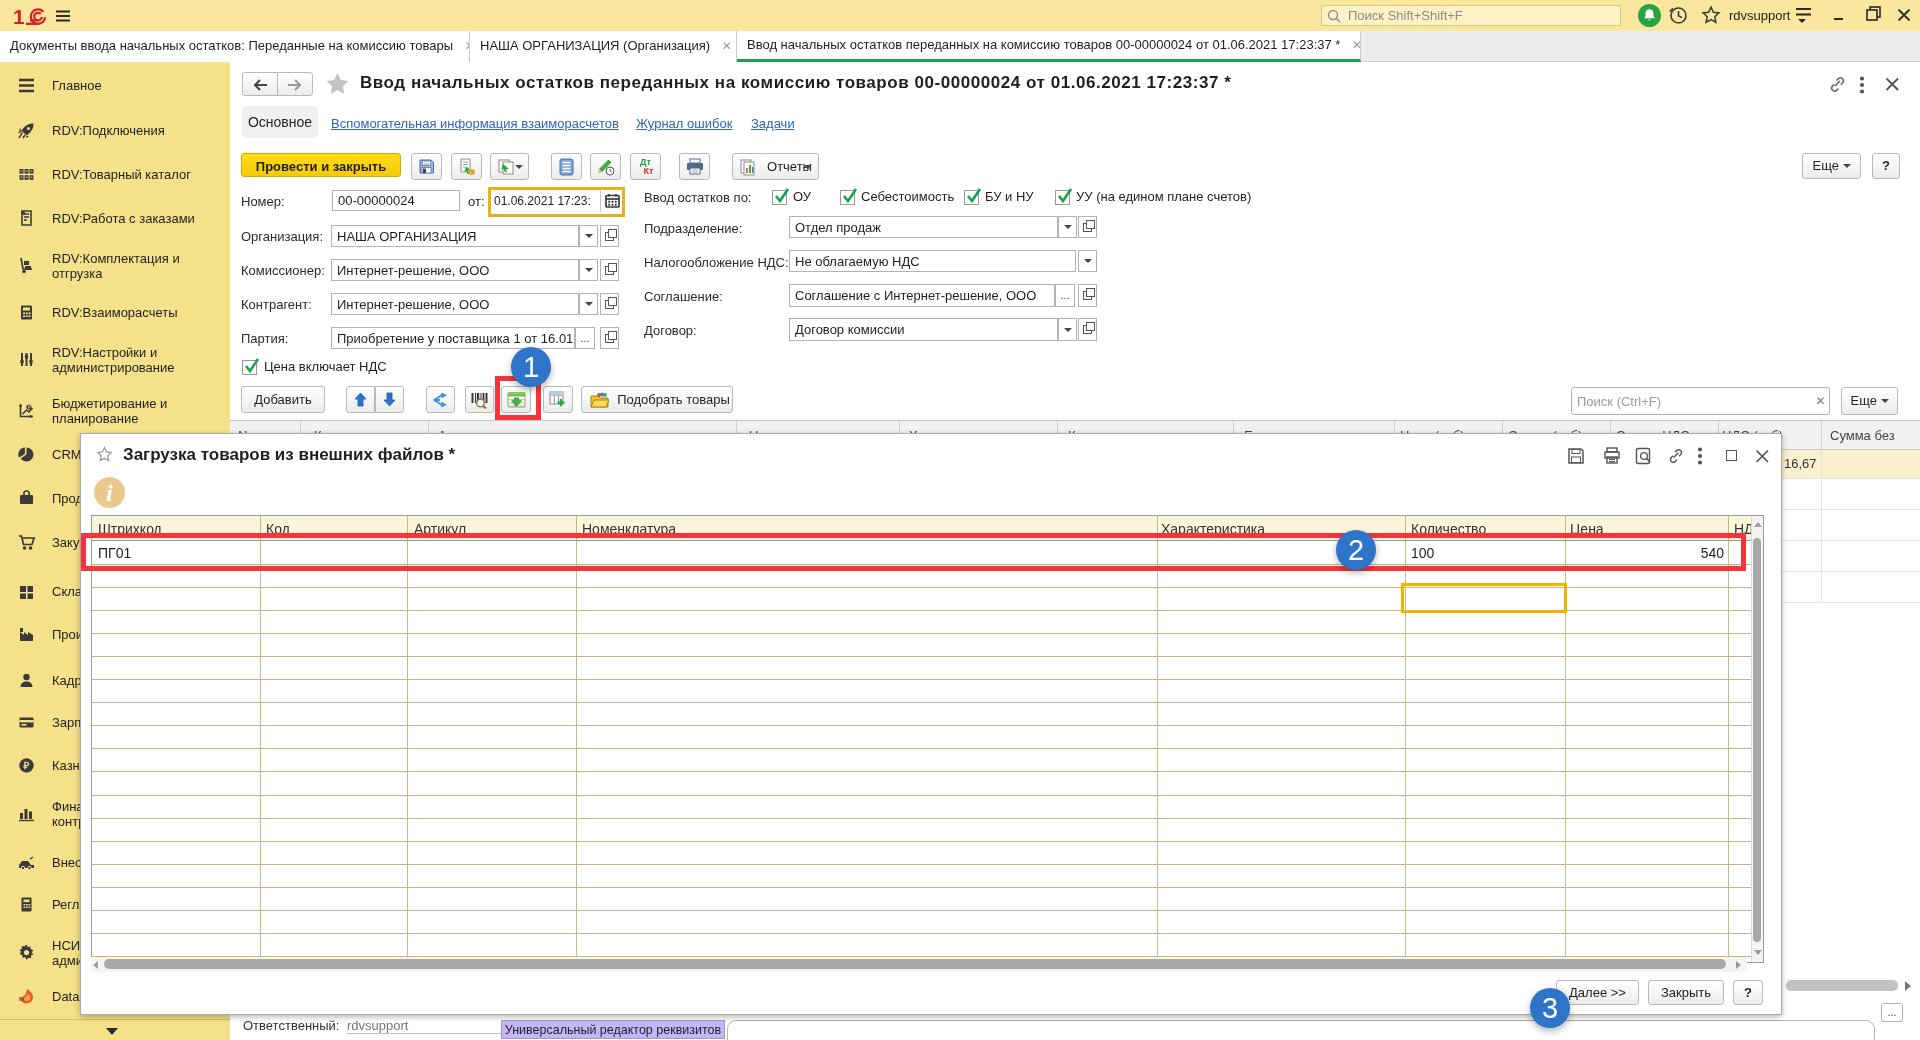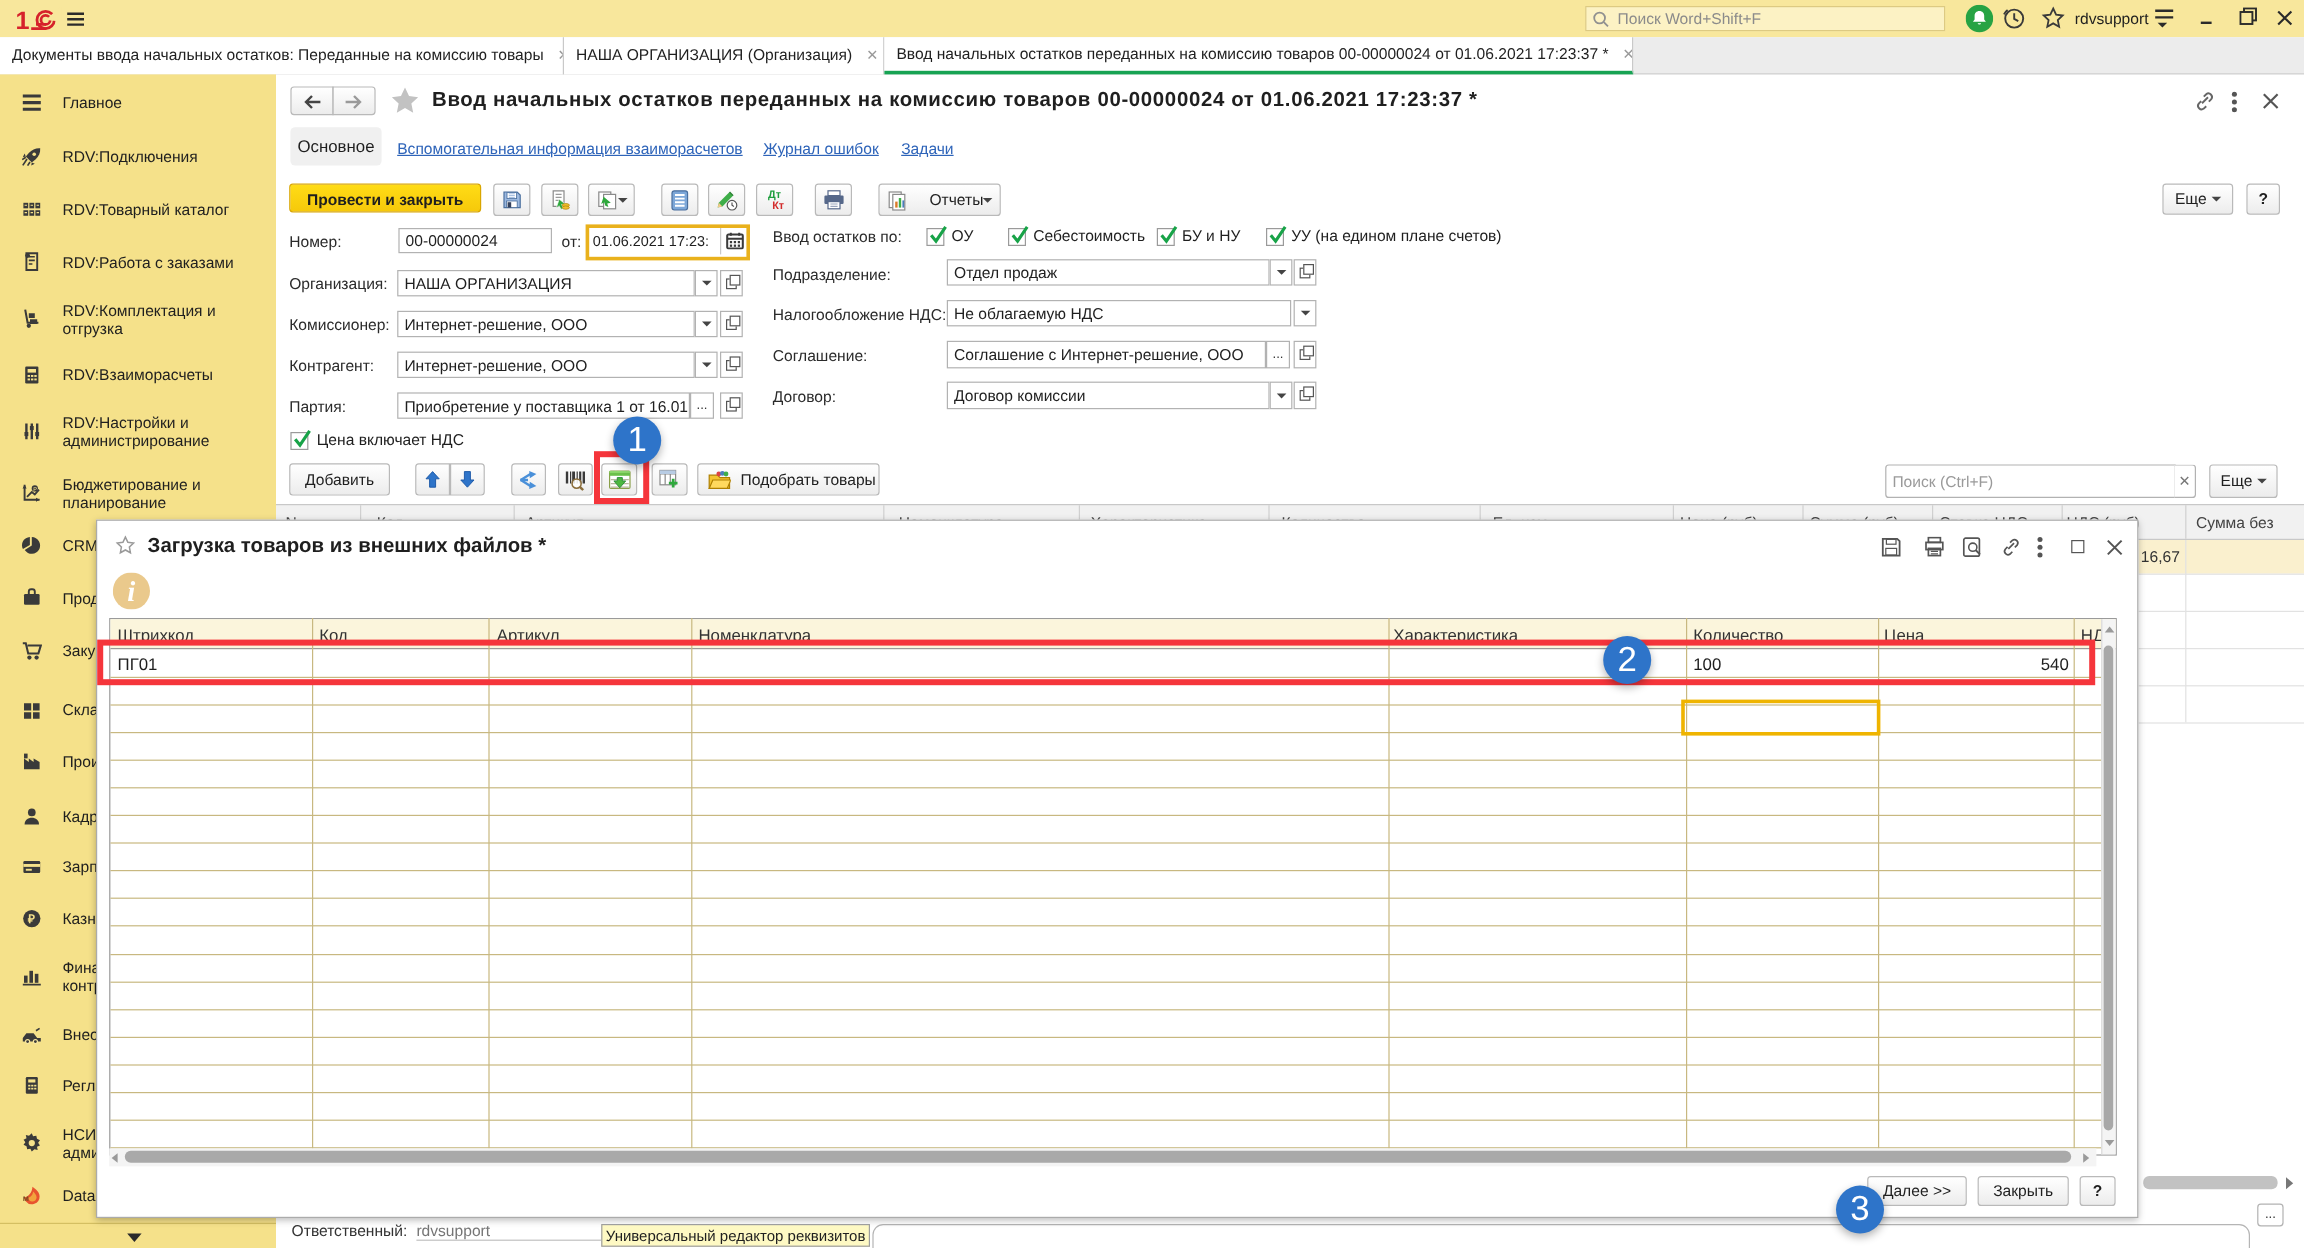--- a/index.html
+++ b/index.html
@@ -52,21 +52,21 @@
         </g>
         <path d="M25 12.6 L38 1 L38 14 z" fill="#f8e79c"></path>
         <g stroke="#d6222b" stroke-width="2.3">
           <path d="M25.5 19.8 H13"></path>
           <path d="M25.5 16.4 H17"></path>
         </g>
       </svg>
  <svg class="abs" style="left:55px;top:9px" width="16" height="14">
         <path d="M1 2.5h14M1 7h14M1 11.5h14" stroke="#2b2b2b" stroke-width="2"></path>
       </svg>
- <div id="searchbox">Поиск Word+Shift+F</div>
+ <div id="searchbox">Поиск Shift+Shift+F</div>
  <svg class="abs" style="left:1327px;top:9px" width="14" height="14">
         <circle cx="6" cy="6" r="4.5" fill="none" stroke="#909090" stroke-width="1.5"></circle>
         <path d="M9.5 9.5 L13 13" stroke="#909090" stroke-width="1.5"></path>
       </svg>
  <svg class="abs" style="left:1638px;top:4px" width="23" height="23">
         <circle cx="11.5" cy="11.5" r="11.5" fill="#27a343"></circle>
         <path d="M11.5 5.2c-2.5 0-4 1.8-4 4v3l-1.4 2h10.8l-1.4-2v-3c0-2.2-1.5-4-4-4zM10 15.4a1.6 1.6 0 0 0 3 0z" fill="#fff"></path>
       </svg>
  <svg class="abs" style="left:1668px;top:5px" width="20" height="20" viewBox="0 0 20 20">
         <circle cx="10.5" cy="10.5" r="7.5" fill="none" stroke="#3a3a3a" stroke-width="1.6"></circle>
@@ -308,21 +308,21 @@
           <circle cx="14" cy="14" r="4" fill="#fff" stroke="#555"></circle>
           <path d="M14 11.8v2.2l1.6 1" stroke="#555" fill="none"></path>
         </svg></div>
  <div class="btn" style="left:630px;top:153px;width:31px;height:27px;font-size:9px;font-weight:bold;line-height:9px;padding-top:4px;"><span style="color:#1e9e3e;">Дт</span><br><span style="color:#d22b2b;margin-left:6px;text-align:center;">Кт</span></div>
  <div class="btn" style="left:679px;top:153px;width:31px;height:27px;"><svg width="18" height="17" style="margin-top:4px" viewBox="0 0 18 17">
           <rect x="4" y="1" width="10" height="4" fill="#fff" stroke="#56688a"></rect>
           <rect x="1" y="5" width="16" height="7" rx="1" fill="#56688a"></rect>
           <rect x="4" y="10" width="10" height="6" fill="#fff" stroke="#56688a"></rect>
           <path d="M6 12h6M6 14h6" stroke="#9aa5bb"></path>
         </svg></div>
- <div class="btn" style="left:732px;top:153px;width:102px;height:27px;"><svg width="18" height="18" style="float:left;margin:4px 0 0 6px" viewBox="0 0 18 18">
+ <div class="btn" style="left:732px;top:153px;width:87px;height:27px;"><svg width="18" height="18" style="float:left;margin:4px 0 0 6px" viewBox="0 0 18 18">
           <rect x="2" y="2" width="10" height="13" fill="#fff" stroke="#8a8a8a"></rect>
           <rect x="5" y="4" width="10" height="13" fill="#fff" stroke="#8a8a8a"></rect>
           <rect x="7" y="10" width="2" height="5" fill="#d97b29"></rect>
           <rect x="10" y="7" width="2" height="8" fill="#3fae49"></rect>
           <rect x="13" y="9" width="1.5" height="6" fill="#4a7ebb"></rect>
         </svg><span style="line-height:25px;margin-left:4px;">Отчеты</span><span style="position:absolute;right:6px;top:11px;border-left:4px solid transparent;border-right:4px solid transparent;border-top:4px solid #444;"></span></div>
  <div class="btn" style="left:1802px;top:153px;width:59px;height:26px;line-height:24px;">Еще <span style="display:inline-block;vertical-align:2px;border-left:4px solid transparent;border-right:4px solid transparent;border-top:4px solid #444;"></span></div>
  <div class="btn" style="left:1872px;top:153px;width:28px;height:26px;line-height:24px;font-weight:bold;">?</div>
 
  <div class="lbl" style="left:241px;top:194px;">Номер:</div>
@@ -578,14 +578,14 @@
  <div class="btn" style="left:1567px;top:546px;width:76px;height:25px;line-height:23px;">Закрыть</div>
  <div class="btn" style="left:1652px;top:546px;width:30px;height:25px;line-height:23px;font-weight:bold;">?</div>
 </div>
 
 <div class="abs" style="left:495px;top:376px;width:46px;height:44px;border:5px solid #f5353b;"></div>
 <div class="abs" style="left:81px;top:533px;width:1665px;height:38px;border:5px solid #f5353b;"></div>
 <div class="abs" style="left:1401px;top:583px;width:166px;height:30px;border:3px solid #efb400;"></div>
 <div class="numc" style="left:511px;top:347px;">1</div>
 <div class="numc" style="left:1336px;top:530px;">2</div>
 <div class="numc" style="left:1530px;top:988px;">3</div>
-<div class="abs" style="left:501px;top:1020px;width:224px;height:19px;background:#fef9c3;border:1px solid #9e9e9e;text-align:center;font-size:12.5px;line-height:18px;color:#1f1f1f;">Универсальный редактор реквизитов</div>
+<div class="abs" style="left:501px;top:1020px;width:224px;height:19px;background:#c4b5fd;border:1px solid #9e9e9e;text-align:center;font-size:12.5px;line-height:18px;color:#1f1f1f;">Универсальный редактор реквизитов</div>
 </div>
 
 </body></html>

